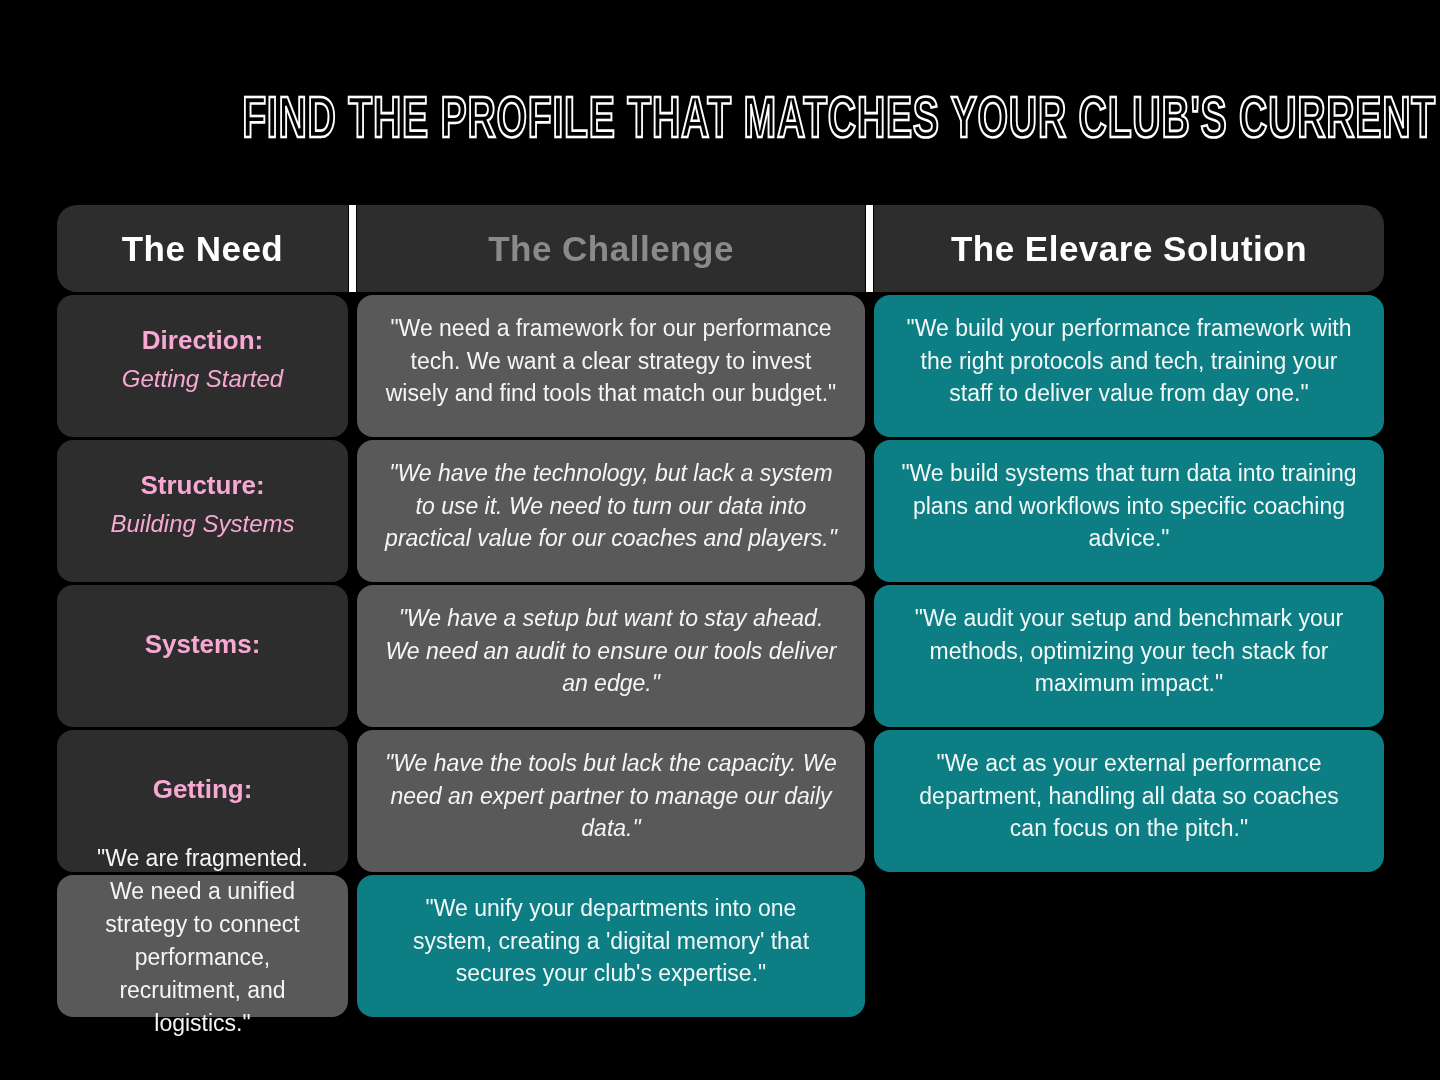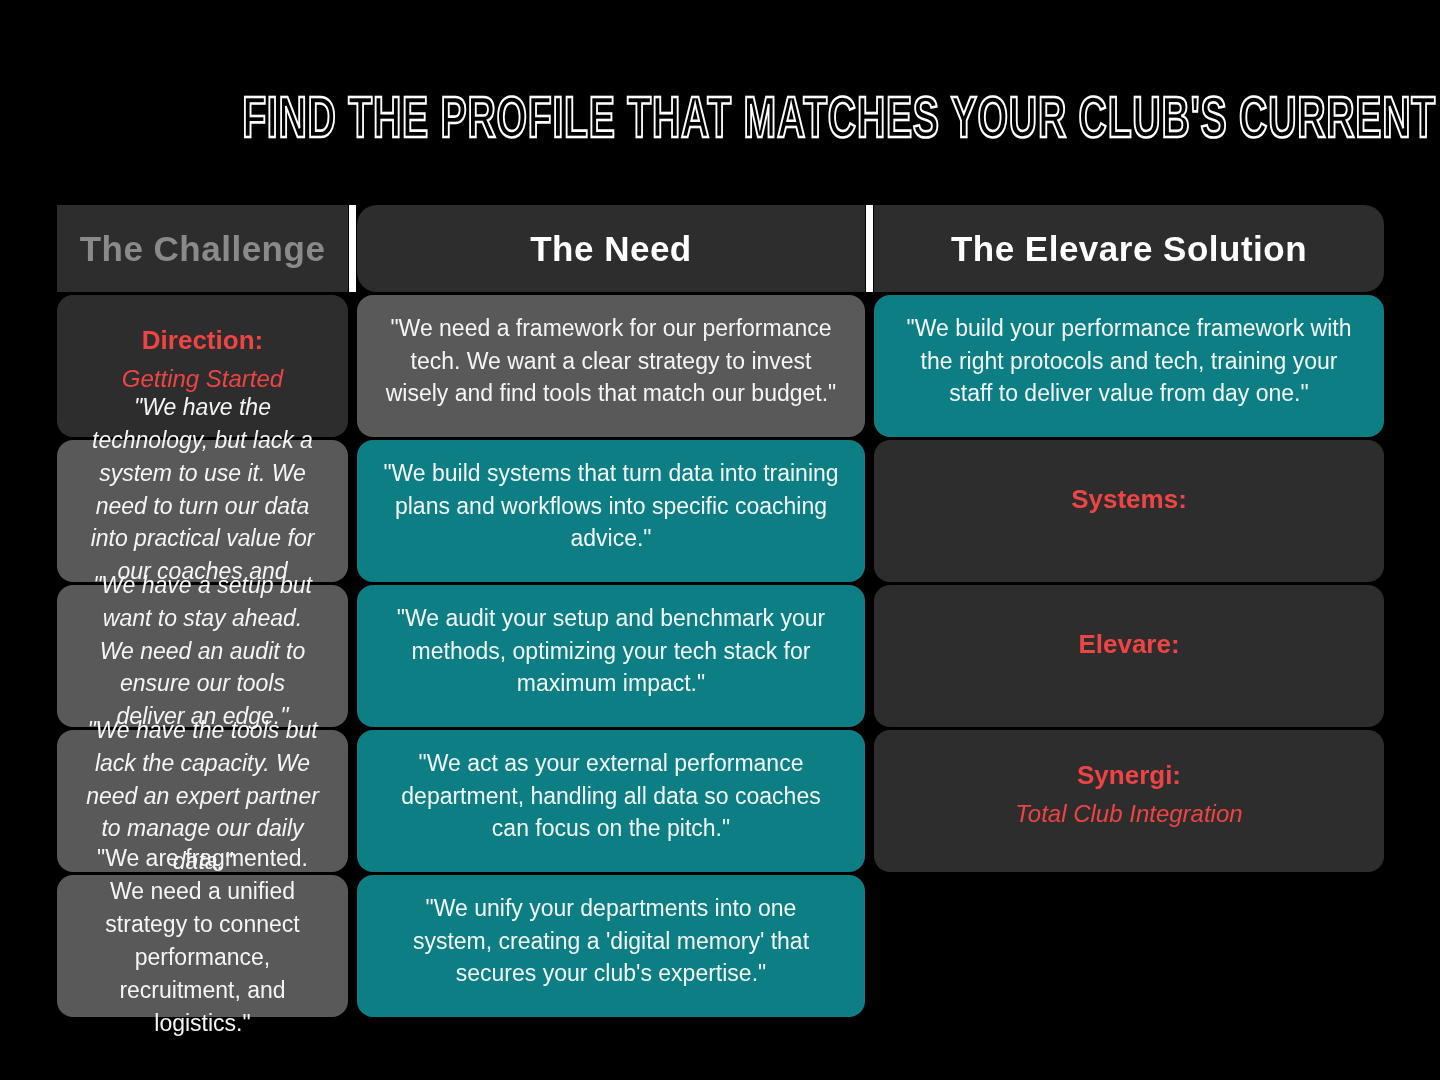--- a/index.html
+++ b/index.html
@@ -57,21 +57,21 @@
   .hdivider.d2 { left: 809px; }
 
   .cell {
     border-radius: 16px;
     display: flex; flex-direction: column;
     align-items: center; justify-content: center;
     text-align: center;
     box-sizing: border-box;
   }
   .cell.need {
-    background: #2d2d2d; color: #ef4444;
+    background: #2d2d2d; color: #f9a8d4;
     padding: 0 22px 14px 22px;
   }
   .cell.challenge {
     background: #595959; color: #f5f5f5;
     padding: 0 28px 10px 28px;
   }
   .cell.solution {
     background: #0d7e84; color: #f2f8f8;
     padding: 0 26px 10px 26px;
   }
@@ -87,66 +87,66 @@
 </style>
 </head>
 <body>
 
 <div class="title-wrap">
   <h1 class="title">FIND THE PROFILE THAT MATCHES YOUR CLUB'S CURRENT REALITY</h1>
 </div>
 
 <div class="table">
 
+  <div class="hcell h-need">The Need</div>
   <div class="hcell h-challenge">The Challenge</div>
-  <div class="hcell h-need">The Need</div>
   <div class="hcell h-solution">The Elevare Solution</div>
 
   <div class="cell need">
     <div class="need-title">Direction:</div>
     <div class="need-sub">Getting Started</div>
   </div>
   <div class="cell challenge">
     <p class="cell-text">"We need a framework for our performance tech. We want a clear strategy to invest wisely and find tools that match our budget."</p>
   </div>
   <div class="cell solution">
     <p class="cell-text">"We build your performance framework with the right protocols and tech, training your staff to deliver value from day one."</p>
   </div>
 
+  <div class="cell need">
+    <div class="need-title">Structure:</div>
+    <div class="need-sub">Building Systems</div>
+  </div>
   <div class="cell challenge">
     <p class="cell-text italic">"We have the technology, but lack a system to use it. We need to turn our data into practical value for our coaches and players."</p>
   </div>
   <div class="cell solution">
     <p class="cell-text">"We build systems that turn data into training plans and workflows into specific coaching advice."</p>
   </div>
 
   <div class="cell need">
     <div class="need-title">Systems:</div>
   </div>
   <div class="cell challenge">
     <p class="cell-text italic">"We have a setup but want to stay ahead. We need an audit to ensure our tools deliver an edge."</p>
   </div>
   <div class="cell solution">
     <p class="cell-text">"We audit your setup and benchmark your methods, optimizing your tech stack for maximum impact."</p>
   </div>
 
   <div class="cell need">
-    <div class="need-title">Elevare:</div>
+    <div class="need-title">Getting:</div>
   </div>
   <div class="cell challenge">
     <p class="cell-text italic">"We have the tools but lack the capacity. We need an expert partner to manage our daily data."</p>
   </div>
   <div class="cell solution">
     <p class="cell-text">"We act as your external performance department, handling all data so coaches can focus on the pitch."</p>
   </div>
 
-  <div class="cell need">
-    <div class="need-title">Synergi:</div>
-    <div class="need-sub">Total Club Integration</div>
-  </div>
   <div class="cell challenge">
     <p class="cell-text">"We are fragmented. We need a unified strategy to connect performance, recruitment, and logistics."</p>
   </div>
   <div class="cell solution">
     <p class="cell-text">"We unify your departments into one system, creating a 'digital memory' that secures your club's expertise."</p>
   </div>
 
   <div class="hdivider d1"></div>
   <div class="hdivider d2"></div>
 </div>

